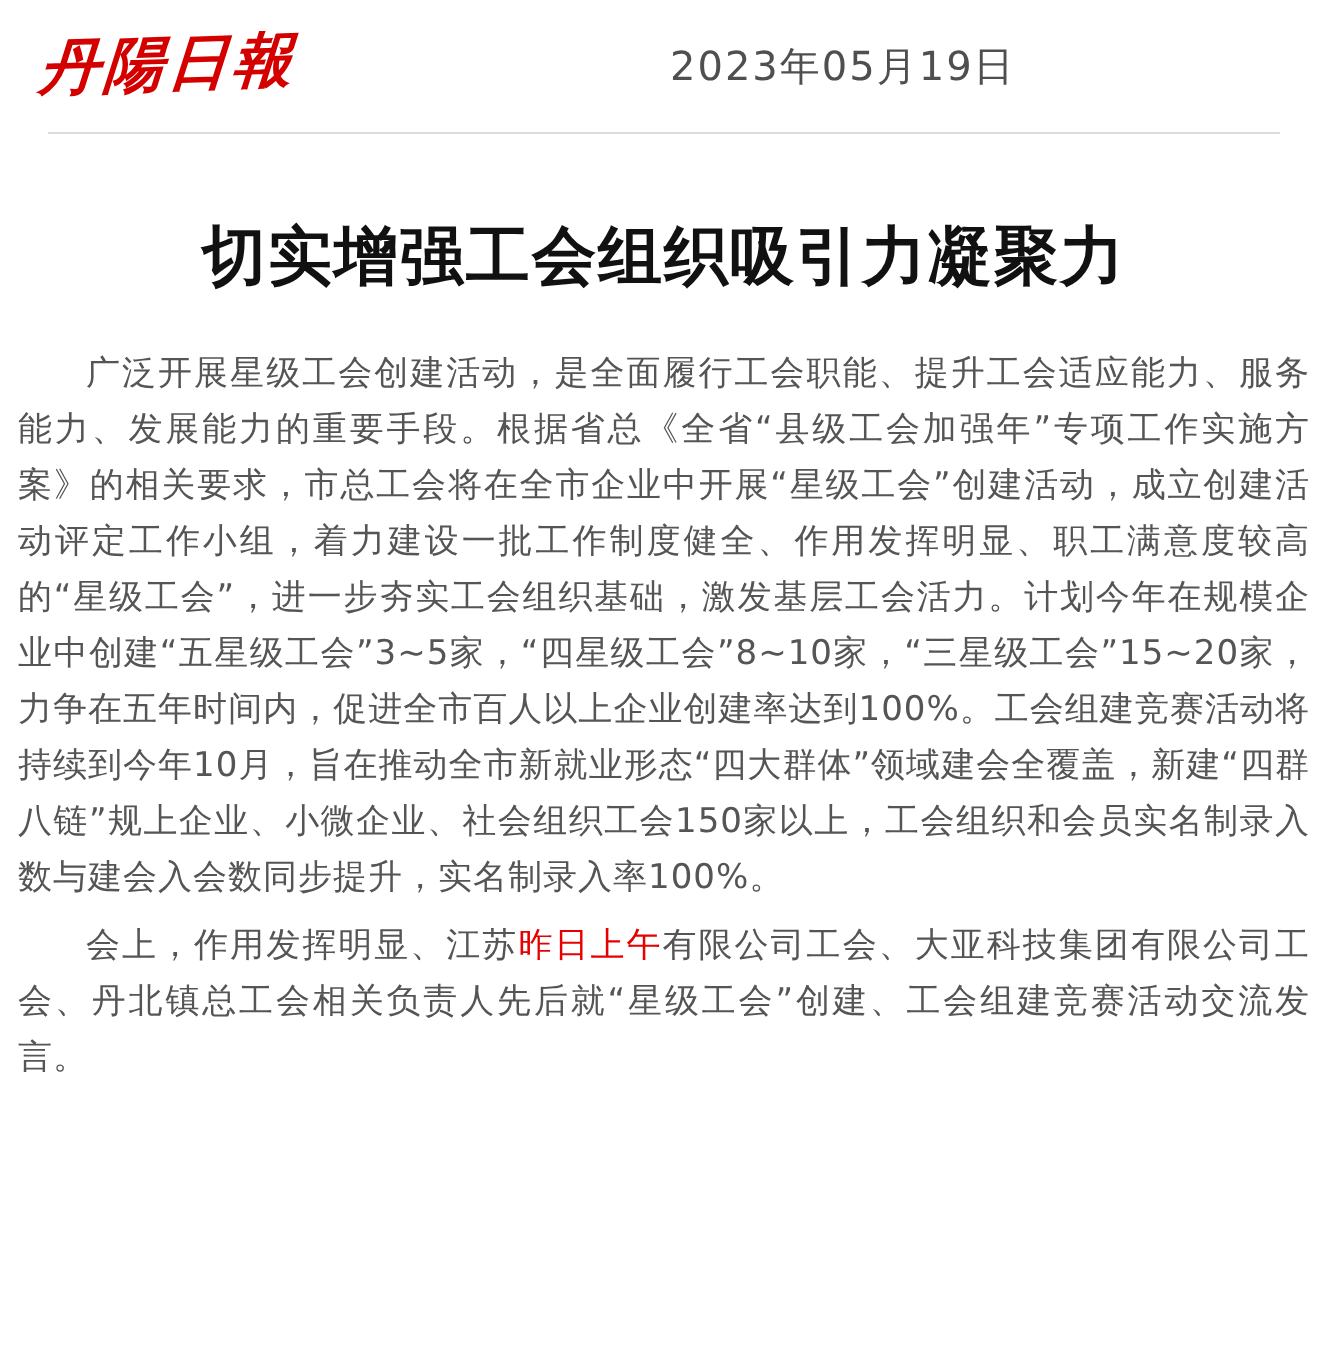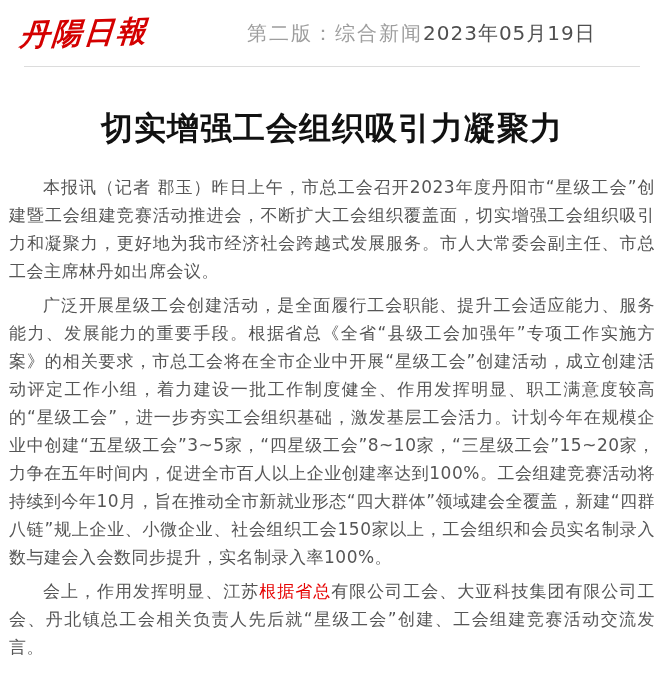--- a/index.html
+++ b/index.html
@@ -96,36 +96,32 @@
 </style>
 </head>
 <body>
 
 <div class="page">
 
   <header class="masthead">
     <div class="left">
       <span class="logo">丹陽日報</span>
     </div>
-    <div class="mid">
-      <span class="section-label">第二版：综合新闻</span>
-    </div>
     <div class="right">
       <span class="issue-date">2023年05月19日</span>
     </div>
   </header>
 
   <hr class="divider">
 
   <main class="article">
     <h1 class="article-title">切实增强工会组织吸引力凝聚力</h1>
 
 
     <div class="article-body">
-      <p>本报讯（记者 郡玉）昨日上午，市总工会召开2023年度丹阳市“星级工会”创建暨工会组建竞赛活动推进会，不断扩大工会组织覆盖面，切实增强工会组织吸引力和凝聚力，更好地为我市经济社会跨越式发展服务。市人大常委会副主任、市总工会主席林丹如出席会议。</p>
 
       <p>广泛开展星级工会创建活动，是全面履行工会职能、提升工会适应能力、服务能力、发展能力的重要手段。根据省总《全省“县级工会加强年”专项工作实施方案》的相关要求，市总工会将在全市企业中开展“星级工会”创建活动，成立创建活动评定工作小组，着力建设一批工作制度健全、作用发挥明显、职工满意度较高的“星级工会”，进一步夯实工会组织基础，激发基层工会活力。计划今年在规模企业中创建“五星级工会”3~5家，“四星级工会”8~10家，“三星级工会”15~20家，力争在五年时间内，促进全市百人以上企业创建率达到100%。工会组建竞赛活动将持续到今年10月，旨在推动全市新就业形态“四大群体”领域建会全覆盖，新建“四群八链”规上企业、小微企业、社会组织工会150家以上，工会组织和会员实名制录入数与建会入会数同步提升，实名制录入率100%。</p>
 
-      <p><span>会上，作用发挥明显、江苏</span><a class="stock-link">根据省总</a><span>有限公司工会、大亚科技集团有限公司工会、丹北镇总工会相关负责人先后就“星级工会”创建、工会组建竞赛活动交流发言。</span></p>
+      <p><span>会上，作用发挥明显、江苏</span><a class="stock-link">昨日上午</a><span>有限公司工会、大亚科技集团有限公司工会、丹北镇总工会相关负责人先后就“星级工会”创建、工会组建竞赛活动交流发言。</span></p>
     </div>
   </main>
 
 </div>
 
 </body></html>

